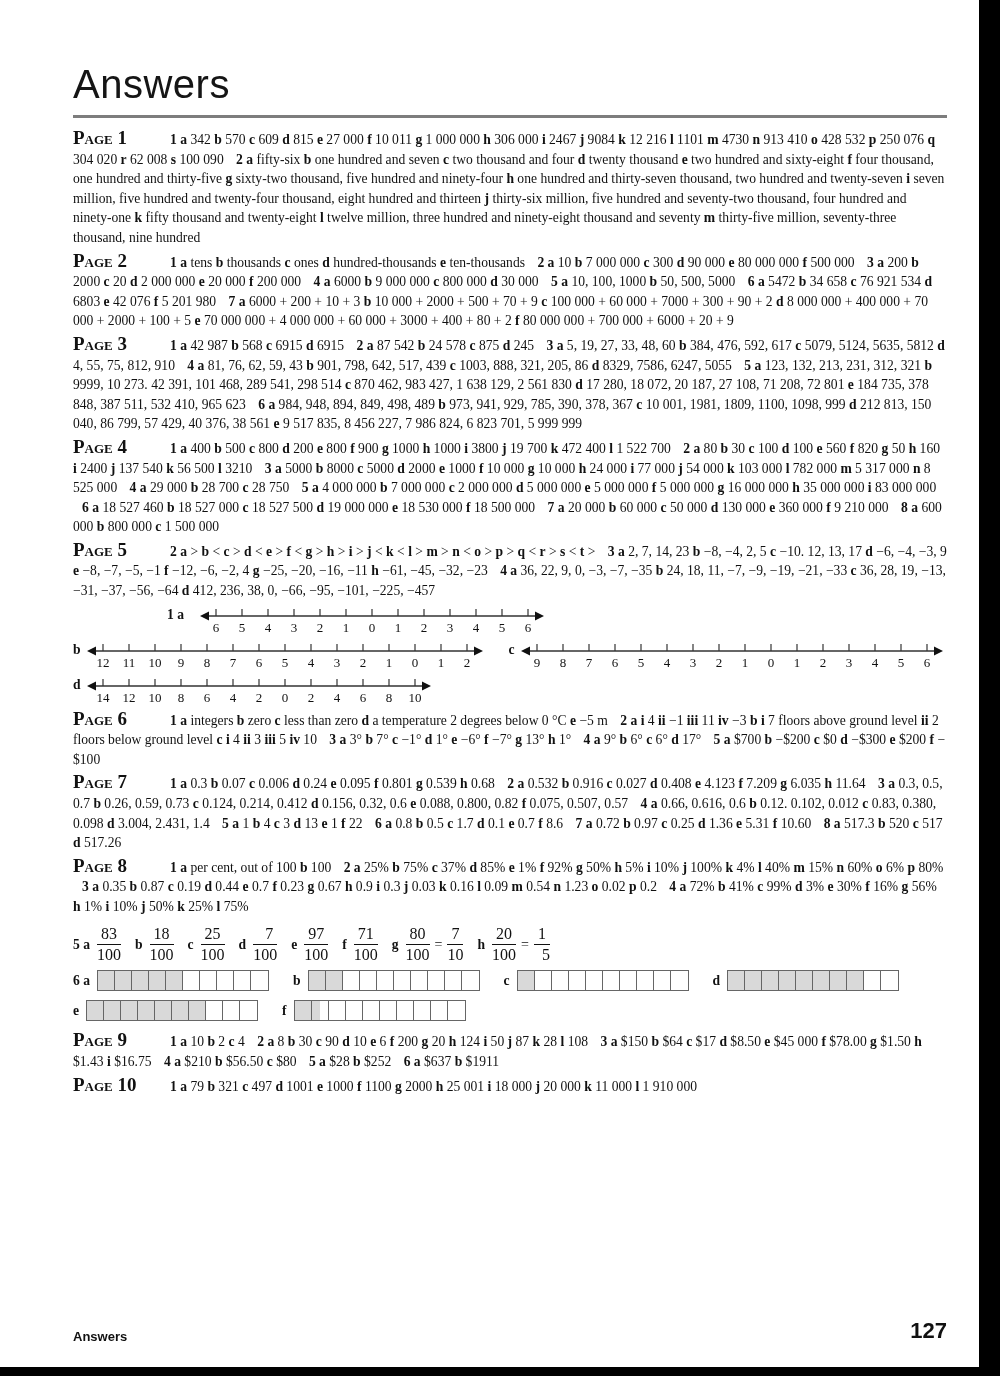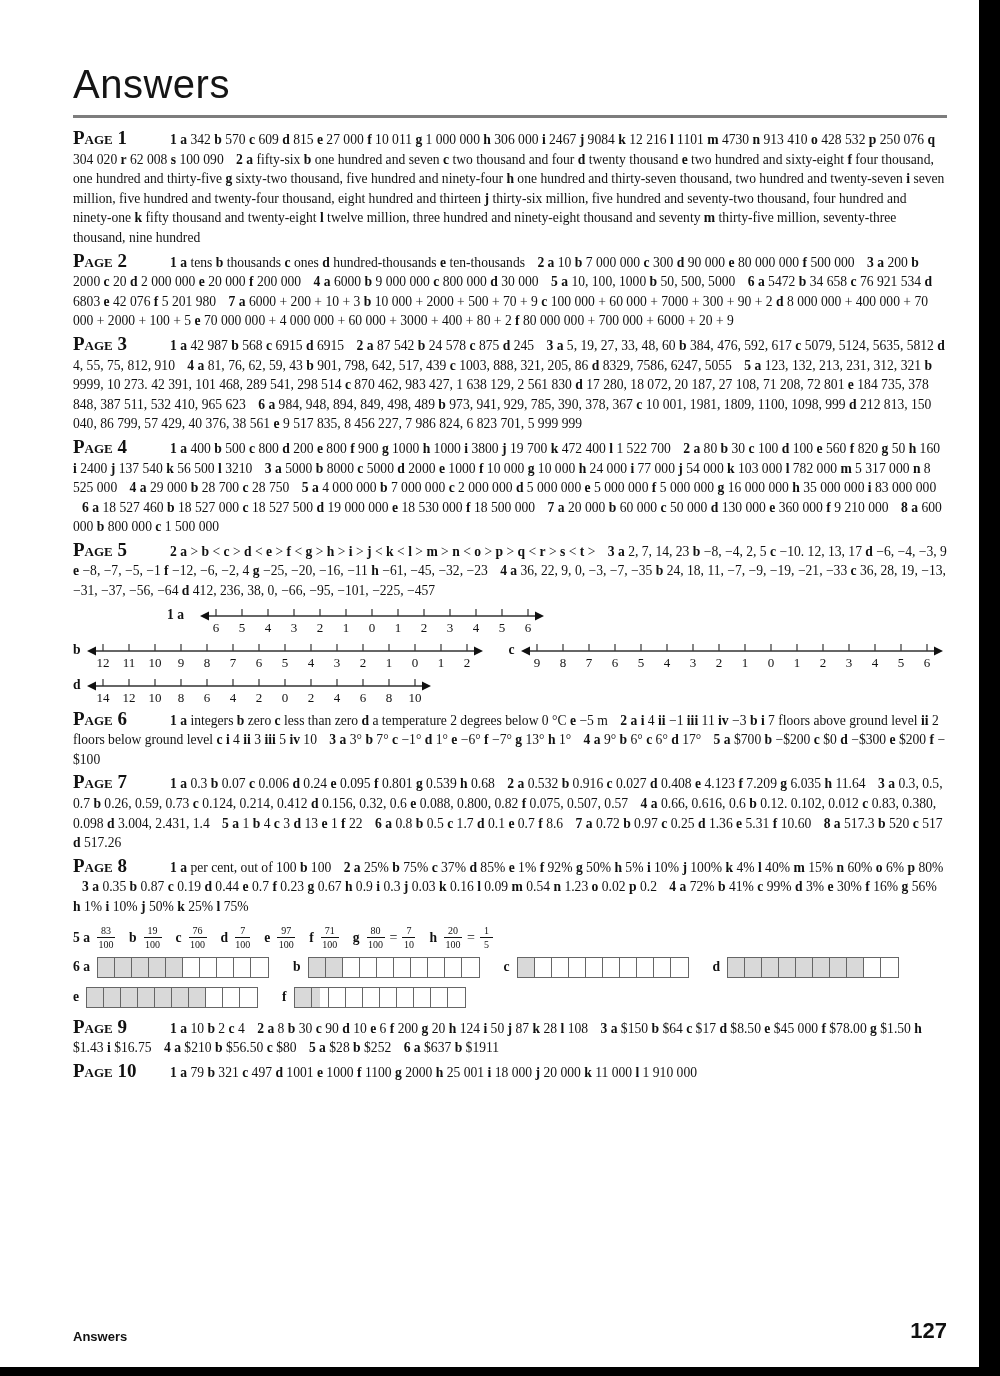--- a/index.html
+++ b/index.html
@@ -35,21 +35,21 @@
   .bd { font-weight: 700; }
   .bd.q { margin-left: 9px; }
   .nl-row { display: flex; align-items: flex-start; margin: 4px 0 2px 0; }
   .nl-row .bd { margin-right: 6px; margin-top: 0; }
   .nl-row .intro { min-width: 112px; display: inline-block; text-align: right; padding-right: 10px; }
   .nl-gap { width: 26px; }
   svg.numline text { font-family: "Liberation Serif", serif; font-size: 13px; fill: #111; }
   .frac-row { display: flex; align-items: center; margin: 8px 0 6px 0; }
   .frac-row .bd { margin: 0 7px 0 14px; }
   .frac-row .bd.q { margin-left: 0; }
-  .frac { display: inline-block; text-align: center; vertical-align: middle; font-size: 10px; line-height: 1.15; font-family: Liberation Serif, serif; }
+  .frac { display: inline-block; text-align: right; vertical-align: middle; font-size: 16px; line-height: 1.15; font-family: Liberation Serif, serif; }
   .frac .num { display: block; padding: 0 4px 1px 4px; border-bottom: 1.4px solid #111; }
   .frac .den { display: block; padding-top: 1px; }
   .eq { margin: 0 5px; font-size: 14px; }
   .strip-rows { margin: 6px 0 4px 0; }
   .strip-row { display: flex; align-items: center; margin-bottom: 9px; }
   .strip-row .bd { margin-right: 7px; }
   .strip-row .bd.q { margin-left: 0; margin-right: 4px; }
   .strip-item { display: flex; align-items: center; margin-right: 24px; }
   .strip { display: flex; border: 1px solid #666; background: #fff; }
   .cell { width: 17px; height: 19px; border-right: 1px solid #666; }
@@ -239,26 +239,26 @@
       <div class="section">
         <p><span class="page-label">Page 8</span><span class="bd q">1 a</span><span class="ans"> per cent, out of 100 </span><span class="bd">b</span><span class="ans"> 100 </span><span class="bd q">2 a</span><span class="ans"> 25% </span><span class="bd">b</span><span class="ans"> 75% </span><span class="bd">c</span><span class="ans"> 37% </span><span class="bd">d</span><span class="ans"> 85% </span><span class="bd">e</span><span class="ans"> 1% </span><span class="bd">f</span><span class="ans"> 92% </span><span class="bd">g</span><span class="ans"> 50% </span><span class="bd">h</span><span class="ans"> 5% </span><span class="bd">i</span><span class="ans"> 10% </span><span class="bd">j</span><span class="ans"> 100% </span><span class="bd">k</span><span class="ans"> 4% </span><span class="bd">l</span><span class="ans"> 40% </span><span class="bd">m</span><span class="ans"> 15% </span><span class="bd">n</span><span class="ans"> 60% </span><span class="bd">o</span><span class="ans"> 6% </span><span class="bd">p</span><span class="ans"> 80% </span><span class="bd q">3 a</span><span class="ans"> 0.35 </span><span class="bd">b</span><span class="ans"> 0.87 </span><span class="bd">c</span><span class="ans"> 0.19 </span><span class="bd">d</span><span class="ans"> 0.44 </span><span class="bd">e</span><span class="ans"> 0.7 </span><span class="bd">f</span><span class="ans"> 0.23 </span><span class="bd">g</span><span class="ans"> 0.67 </span><span class="bd">h</span><span class="ans"> 0.9 </span><span class="bd">i</span><span class="ans"> 0.3 </span><span class="bd">j</span><span class="ans"> 0.03 </span><span class="bd">k</span><span class="ans"> 0.16 </span><span class="bd">l</span><span class="ans"> 0.09 </span><span class="bd">m</span><span class="ans"> 0.54 </span><span class="bd">n</span><span class="ans"> 1.23 </span><span class="bd">o</span><span class="ans"> 0.02 </span><span class="bd">p</span><span class="ans"> 0.2 </span><span class="bd q">4 a</span><span class="ans"> 72% </span><span class="bd">b</span><span class="ans"> 41% </span><span class="bd">c</span><span class="ans"> 99% </span><span class="bd">d</span><span class="ans"> 3% </span><span class="bd">e</span><span class="ans"> 30% </span><span class="bd">f</span><span class="ans"> 16% </span><span class="bd">g</span><span class="ans"> 56% </span><span class="bd">h</span><span class="ans"> 1% </span><span class="bd">i</span><span class="ans"> 10% </span><span class="bd">j</span><span class="ans"> 50% </span><span class="bd">k</span><span class="ans"> 25% </span><span class="bd">l</span><span class="ans"> 75%</span></p>
         <div class="frac-row">
           <span class="bd q">5 a</span>
           <span class="frac">
             <span class="num">83</span>
             <span class="den">100</span>
           </span>
           <span class="bd">b</span>
           <span class="frac">
-            <span class="num">19</span>
+            <span class="num">18</span>
             <span class="den">100</span>
           </span>
           <span class="bd">c</span>
           <span class="frac">
-            <span class="num">76</span>
+            <span class="num">25</span>
             <span class="den">100</span>
           </span>
           <span class="bd">d</span>
           <span class="frac">
             <span class="num">7</span>
             <span class="den">100</span>
           </span>
           <span class="bd">e</span>
           <span class="frac">
             <span class="num">97</span>

